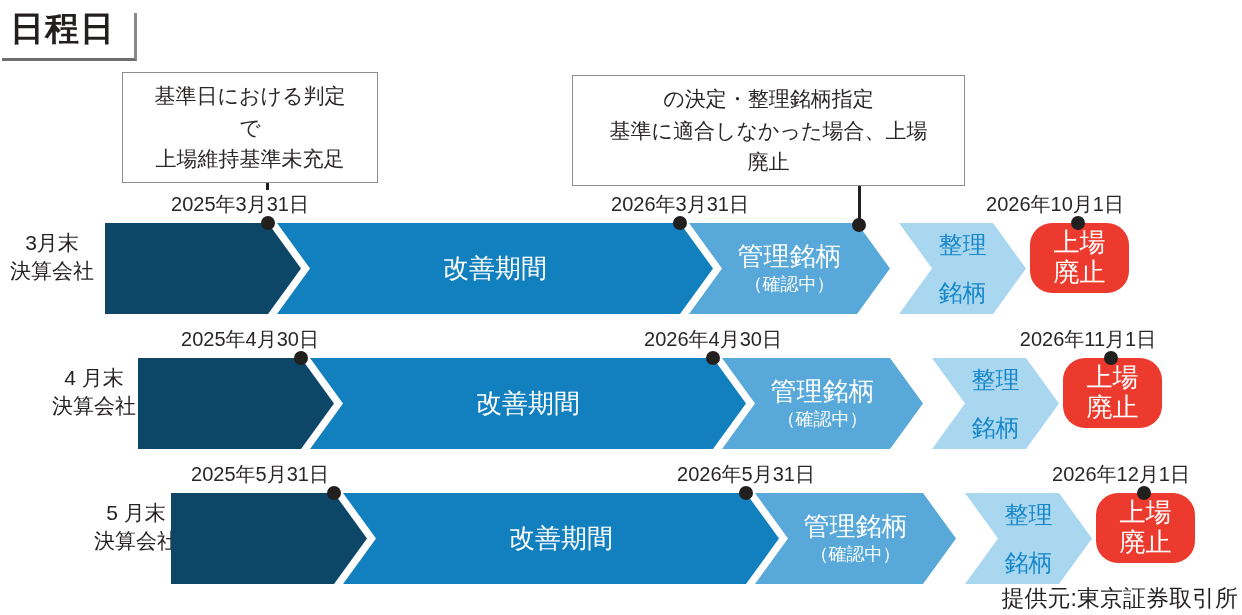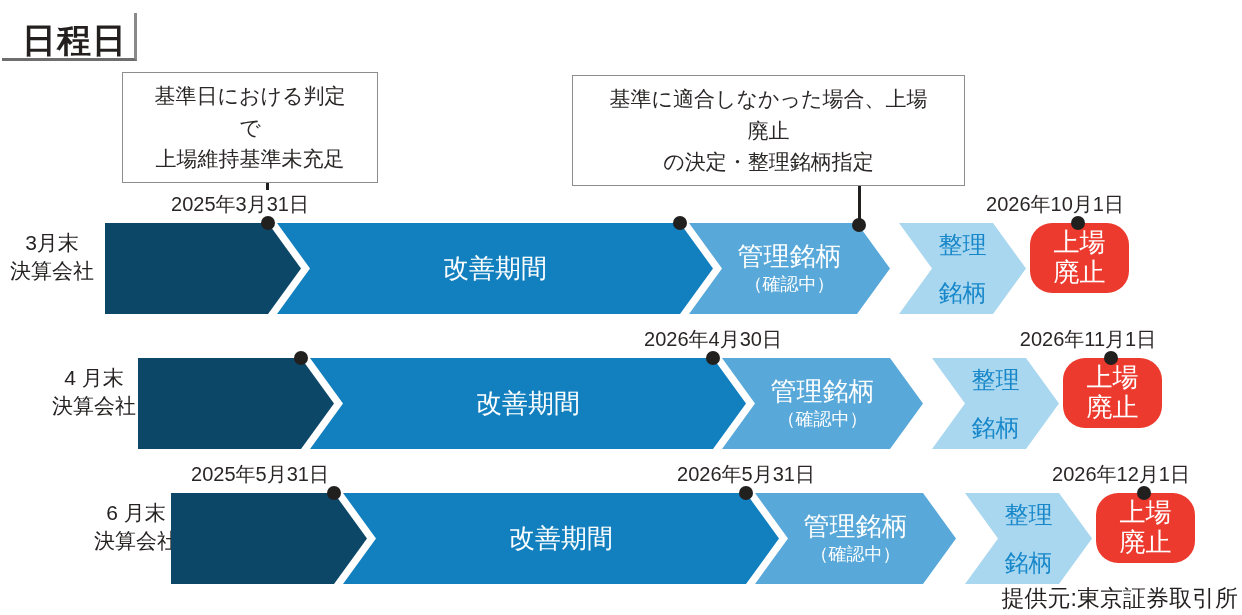--- a/index.html
+++ b/index.html
@@ -1,20 +1,20 @@
 <!DOCTYPE html>
 <html><head>
 <meta charset="utf-8">
 <style>
   html,body{margin:0;padding:0;background:#fff;}
   body{font-family:"Liberation Sans","DejaVu Sans",sans-serif;color:#262222;}
   .canvas{position:relative;width:1242px;height:615px;background:#fff;overflow:hidden;}
 
   
-  .title{position:absolute;left:10px;top:6px;margin:12px;font-size:34px;font-weight:900;
+  .title{position:absolute;left:10px;top:6px;margin:0;font-size:34px;font-weight:900;
          letter-spacing:1px;color:#231f1f;z-index:3;}
   .title-frame{position:absolute;left:2px;top:13px;width:132px;height:45px;
          border-right:3px solid #8a8a8a;border-bottom:3px solid #6e6e6e;z-index:2;}
 
   
   .callout{position:absolute;background:#fff;border:1.5px solid #8d8d8d;
            padding:7px 27px;text-align:center;font-size:21px;line-height:1.5;
            color:#2b2727;z-index:4;box-sizing:border-box;}
   .vline{position:absolute;width:2.5px;background:#221f1f;z-index:3;}
 
@@ -55,22 +55,22 @@
   <div class="title-frame"></div>
   <h1 class="title">日程日</h1>
 
   <div class="callout" style="left:122px;top:72px;width:256px">
     <div>基準日における判定で</div>
     <div>上場維持基準未充足</div>
   </div>
   <div class="vline" style="left:266px;top:152px;height:38px"></div>
 
   <div class="callout" style="left:572px;top:75px;width:393px">
+    <div>の決定・整理銘柄指定</div>
     <div>基準に適合しなかった場合、上場廃止</div>
-    <div>の決定・整理銘柄指定</div>
   </div>
   <div class="vline" style="left:858px;top:152px;height:67px"></div>
   <div class="dot" style="left:852px;top:218px"></div>
 
   <div class="row" style="top:223px">
     <div class="row-label" style="left:2px">
       <div>3月末</div>
       <div>決算会社</div>
     </div>
     <div class="seg dark first" style="left:105px;width:196px"></div>
@@ -90,20 +90,21 @@
       </div>
     </div>
     <div class="delist" style="left:1030px">
       <div>上場</div>
       <div>廃止</div>
     </div>
     <div class="dot" style="left:261px;top:-7px"></div>
     <div class="dot" style="left:673px;top:-7px"></div>
     <div class="dot" style="left:1071px;top:-7px"></div>
     <div class="date" style="left:240px">2025年3月31日</div>
+    <div class="date" style="left:680px">2026年3月31日</div>
     <div class="date" style="left:1055px">2026年10月1日</div>
   </div>
 
   <div class="row" style="top:358px">
     <div class="row-label" style="left:44px">
       <div>4 月末</div>
       <div>決算会社</div>
     </div>
     <div class="seg dark first" style="left:138px;width:196px"></div>
     <div class="seg improve mid" style="left:310px;width:436px">
@@ -121,27 +122,28 @@
         <div>銘柄</div>
       </div>
     </div>
     <div class="delist" style="left:1063px">
       <div>上場</div>
       <div>廃止</div>
     </div>
     <div class="dot" style="left:294px;top:-7px"></div>
     <div class="dot" style="left:706px;top:-7px"></div>
     <div class="dot" style="left:1104px;top:-7px"></div>
+    <div class="date" style="left:250px">2025年4月30日</div>
     <div class="date" style="left:713px">2026年4月30日</div>
     <div class="date" style="left:1088px">2026年11月1日</div>
   </div>
 
   <div class="row" style="top:493px">
     <div class="row-label" style="left:86px">
-      <div>6 月末</div>
+      <div>5 月末</div>
       <div>決算会社</div>
     </div>
     <div class="seg dark first" style="left:171px;width:196px"></div>
     <div class="seg improve mid" style="left:343px;width:436px">
       <span class="seg-label">改善期間</span>
     </div>
     <div class="seg managed mid" style="left:755px;width:201px">
       <div class="seg-label stack">
         <div>管理銘柄</div>
         <div class="note">（確認中）</div>

